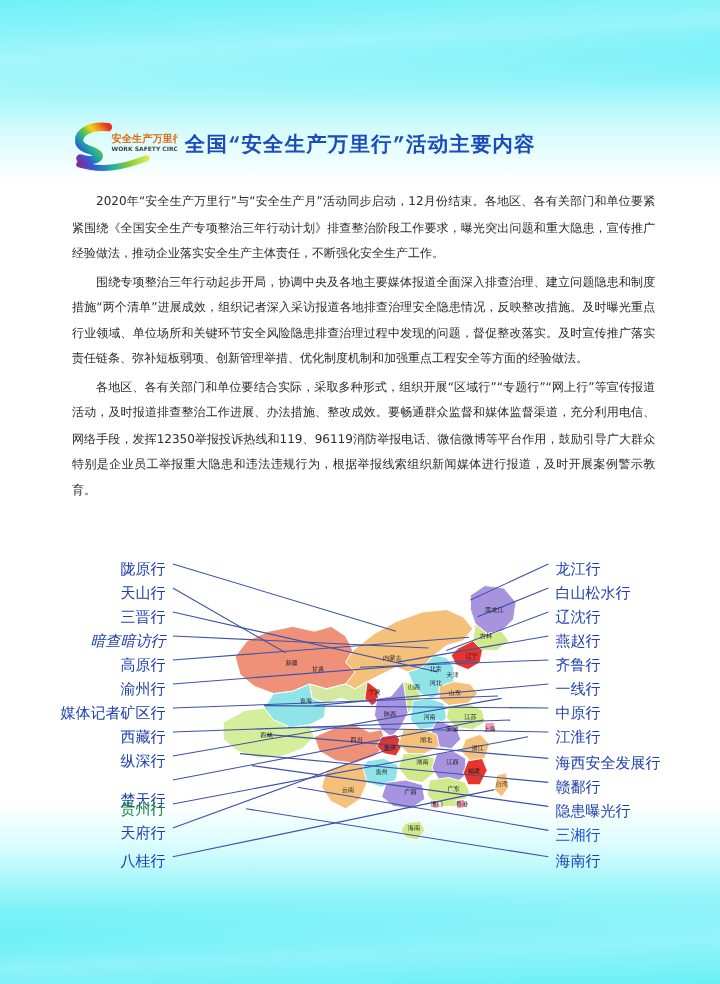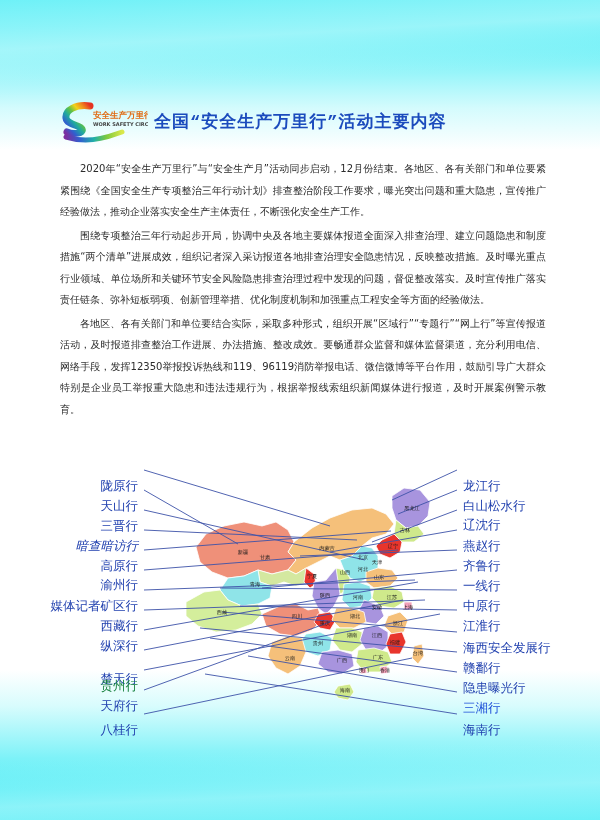--- a/index.html
+++ b/index.html
@@ -46,21 +46,21 @@
   .para{
     font-family:"DejaVu Sans","Liberation Sans",sans-serif;
     font-size:10px;line-height:21.5px;color:#2b2b2b;
     text-align:justify;text-justify:inter-ideograph;
     text-indent:2em;margin:0 0 2px 0;
   }
 
   
   .mapwrap{position:absolute;left:0;top:452px;width:600px;height:290px;}
   .mapsvg{position:absolute;left:0;top:0;}
-  .labels{position:absolute;left:0;top:16px;width:485px;height:290px;}
+  .labels{position:absolute;left:0;top:4px;width:485px;height:290px;}
   .lab{
     position:absolute;font-size:12.5px;line-height:14px;color:#1f3fae;
     font-family:"DejaVu Sans","Liberation Sans",sans-serif;white-space:nowrap;
   }
   .lab.l{text-align:right;transform:translate(-100%,-50%);}
   .lab.r{text-align:left;transform:translate(0,-50%);}
 </style>
 </head>
 <body>
 
@@ -211,31 +211,31 @@
           <text x="385" y="220" text-anchor="middle" font-size="5.2" fill="#1a1a1a" font-family="DejaVu Sans, sans-serif">香港</text>
           <text x="345" y="240" text-anchor="middle" font-size="5.2" fill="#1a1a1a" font-family="DejaVu Sans, sans-serif">海南</text>
         </g>
     </svg>
     <div class="labels" id="label-layer">
         <div class="lab l" style="left: 138px; top: 18px; color: rgb(31, 63, 174);">陇原行</div>
         <div class="lab l" style="left: 138px; top: 38px; color: rgb(31, 63, 174);">天山行</div>
         <div class="lab l" style="left: 138px; top: 58px; color: rgb(31, 63, 174);">三晋行</div>
         <div class="lab l" style="left: 138px; top: 78px; color: rgb(31, 63, 174); font-style: italic;">暗查暗访行</div>
         <div class="lab l" style="left: 138px; top: 98px; color: rgb(31, 63, 174);">高原行</div>
-        <div class="lab l" style="left: 138px; top: 118px; color: rgb(31, 63, 174); font-family: Liberation Mono, monospace;">渝州行</div>
+        <div class="lab l" style="left: 138px; top: 118px; color: rgb(31, 63, 174);">渝州行</div>
         <div class="lab l" style="left: 138px; top: 138px; color: rgb(31, 63, 174);">媒体记者矿区行</div>
         <div class="lab l" style="left: 138px; top: 158px; color: rgb(31, 63, 174);">西藏行</div>
         <div class="lab l" style="left: 138px; top: 178px; color: rgb(31, 63, 174);">纵深行</div>
         <div class="lab l" style="left: 138px; top: 198px; color: rgb(31, 63, 174); margin-top: 13px;">楚天行</div>
         <div class="lab l" style="left: 138px; top: 218px; color: #15803d;">贵州行</div>
         <div class="lab l" style="left: 138px; top: 238px; color: rgb(31, 63, 174);">天府行</div>
         <div class="lab l" style="left: 138px; top: 262px; color: rgb(31, 63, 174);">八桂行</div>
         <div class="lab r" style="left: 463px; top: 18px; color: rgb(31, 63, 174);">龙江行</div>
         <div class="lab r" style="left: 463px; top: 38px; color: rgb(31, 63, 174);">白山松水行</div>
-        <div class="lab r" style="left: 463px; top: 58px; color: rgb(31, 63, 174); font-family: Liberation Mono, monospace;">辽沈行</div>
+        <div class="lab r" style="left: 463px; top: 58px; color: rgb(31, 63, 174);">辽沈行</div>
         <div class="lab r" style="left: 463px; top: 78px; color: rgb(31, 63, 174);">燕赵行</div>
         <div class="lab r" style="left: 463px; top: 98px; color: rgb(31, 63, 174);">齐鲁行</div>
         <div class="lab r" style="left: 463px; top: 118px; color: rgb(31, 63, 174);">一线行</div>
         <div class="lab r" style="left: 463px; top: 138px; color: rgb(31, 63, 174);">中原行</div>
         <div class="lab r" style="left: 463px; top: 158px; color: rgb(31, 63, 174);">江淮行</div>
         <div class="lab r" style="left: 463px; top: 180px; color: rgb(31, 63, 174);">海西安全发展行</div>
         <div class="lab r" style="left: 463px; top: 200px; color: rgb(31, 63, 174);">赣鄱行</div>
         <div class="lab r" style="left: 463px; top: 220px; color: rgb(31, 63, 174);">隐患曝光行</div>
         <div class="lab r" style="left: 463px; top: 240px; color: #1d4ed8;">三湘行</div>
         <div class="lab r" style="left: 463px; top: 262px; color: rgb(31, 63, 174);">海南行</div>

